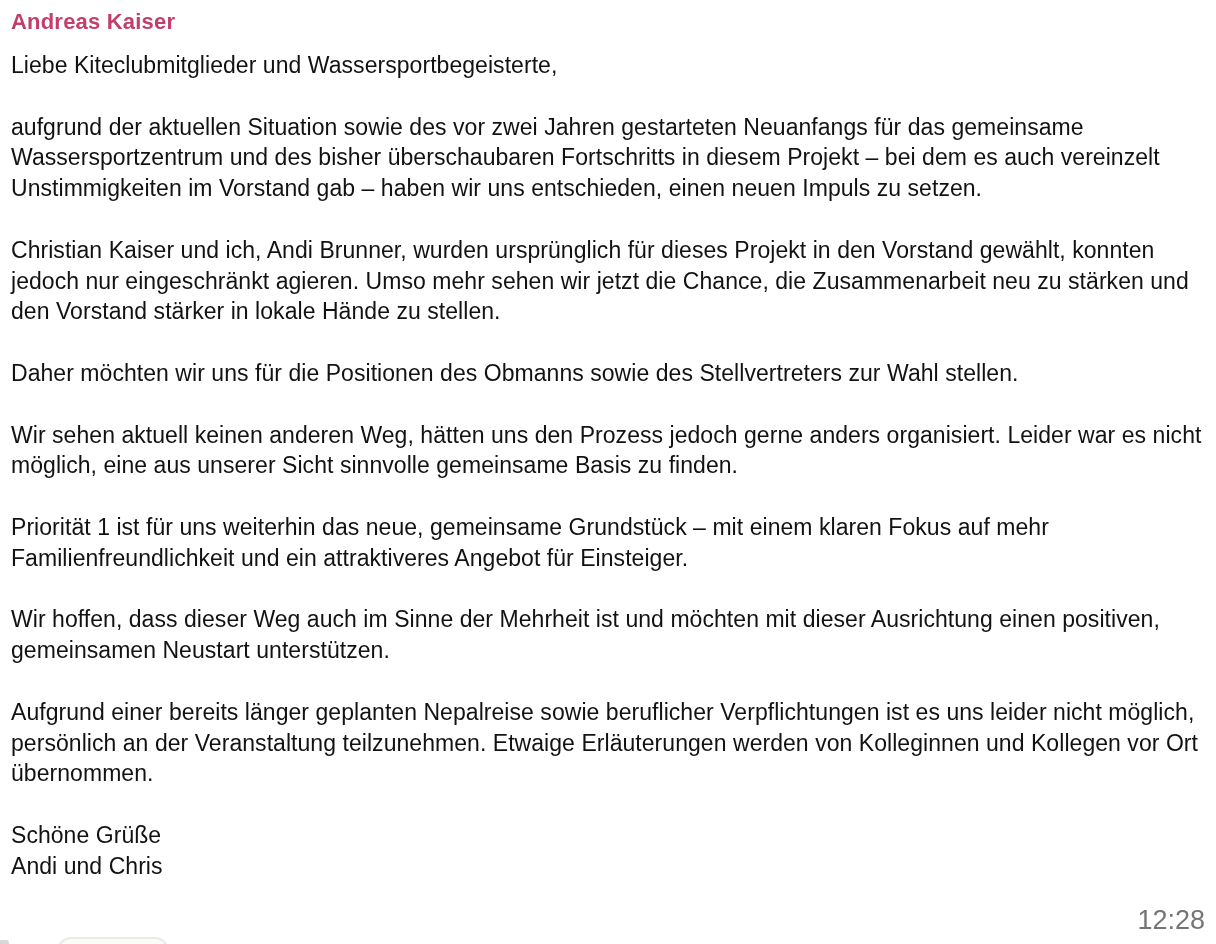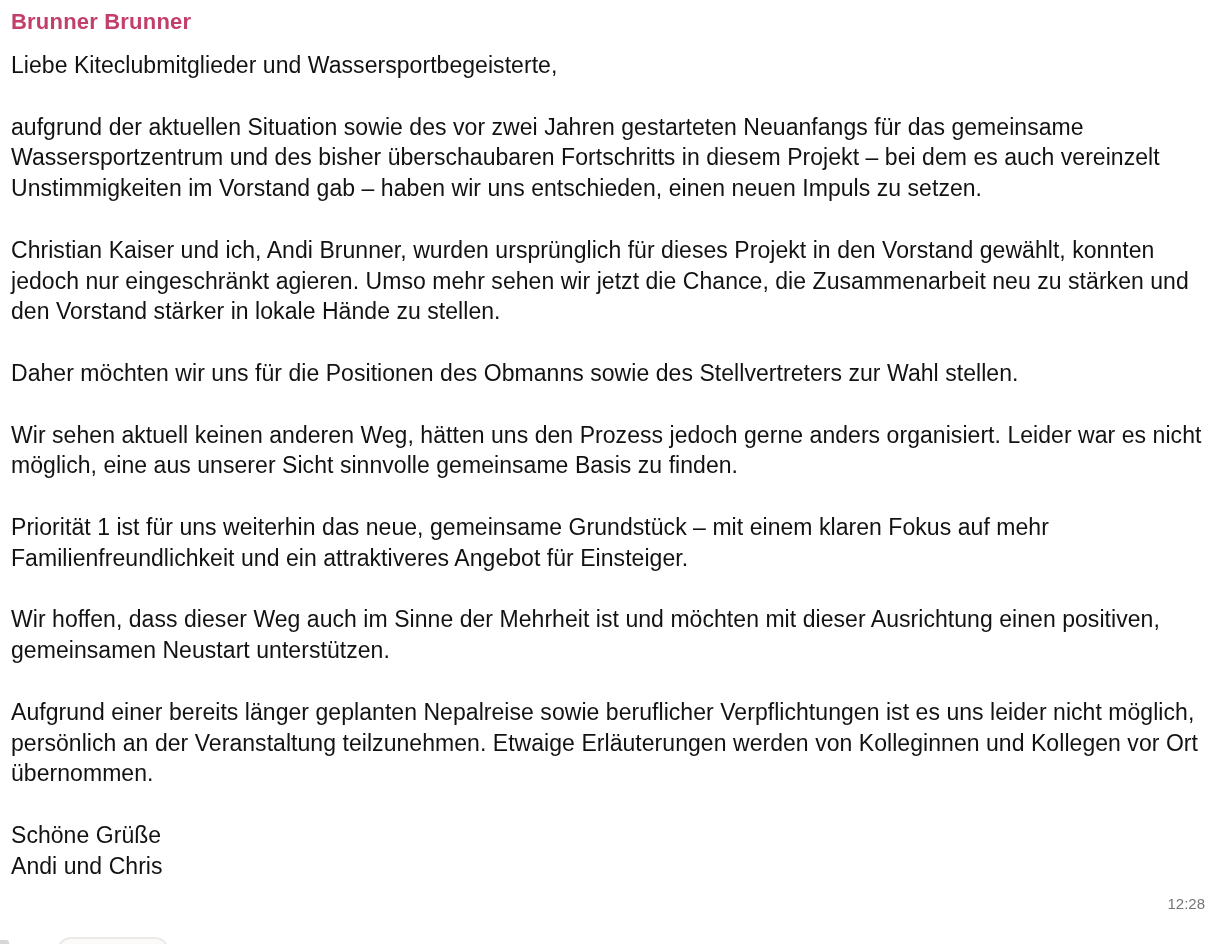--- a/index.html
+++ b/index.html
@@ -35,22 +35,22 @@
     font-size: 23px;
     line-height: 30.8px;
     color: #121212;
     letter-spacing: 0.05px;
     white-space: pre-line;
     max-width: 1196px;
   }
   .timestamp {
     position: absolute;
     right: 11px;
-    bottom: 28px;
-    font-size: 15px;
+    bottom: 12px;
+    font-size: 27px;
     line-height: 24px;
     color: #757575;
   }
   
   .clipped-bottom-pill {
     position: absolute;
     left: 57px;
     top: 937px;
     width: 112px;
     height: 30px;
@@ -68,21 +68,21 @@
     background: #cfcdca;
     opacity: 0.8;
   }
 </style>
 </head>
 <body>
 
 <div class="chat-canvas">
 
   <div class="message-bubble">
-    <div class="sender-name">Brunner Brunner</div>
+    <div class="sender-name">Andreas Kaiser</div>
     <div class="message-text">Liebe Kiteclubmitglieder und Wassersportbegeisterte,
 
 aufgrund der aktuellen Situation sowie des vor zwei Jahren gestarteten Neuanfangs für das gemeinsame Wassersportzentrum und des bisher überschaubaren Fortschritts in diesem Projekt – bei dem es auch vereinzelt Unstimmigkeiten im Vorstand gab – haben wir uns entschieden, einen neuen Impuls zu setzen.
 
 Christian Kaiser und ich, Andi Brunner, wurden ursprünglich für dieses Projekt in den Vorstand gewählt, konnten jedoch nur eingeschränkt agieren. Umso mehr sehen wir jetzt die Chance, die Zusammenarbeit neu zu stärken und den Vorstand stärker in lokale Hände zu stellen.
 
 Daher möchten wir uns für die Positionen des Obmanns sowie des Stellvertreters zur Wahl stellen.
 
 Wir sehen aktuell keinen anderen Weg, hätten uns den Prozess jedoch gerne anders organisiert. Leider war es nicht möglich, eine aus unserer Sicht sinnvolle gemeinsame Basis zu finden.
 

